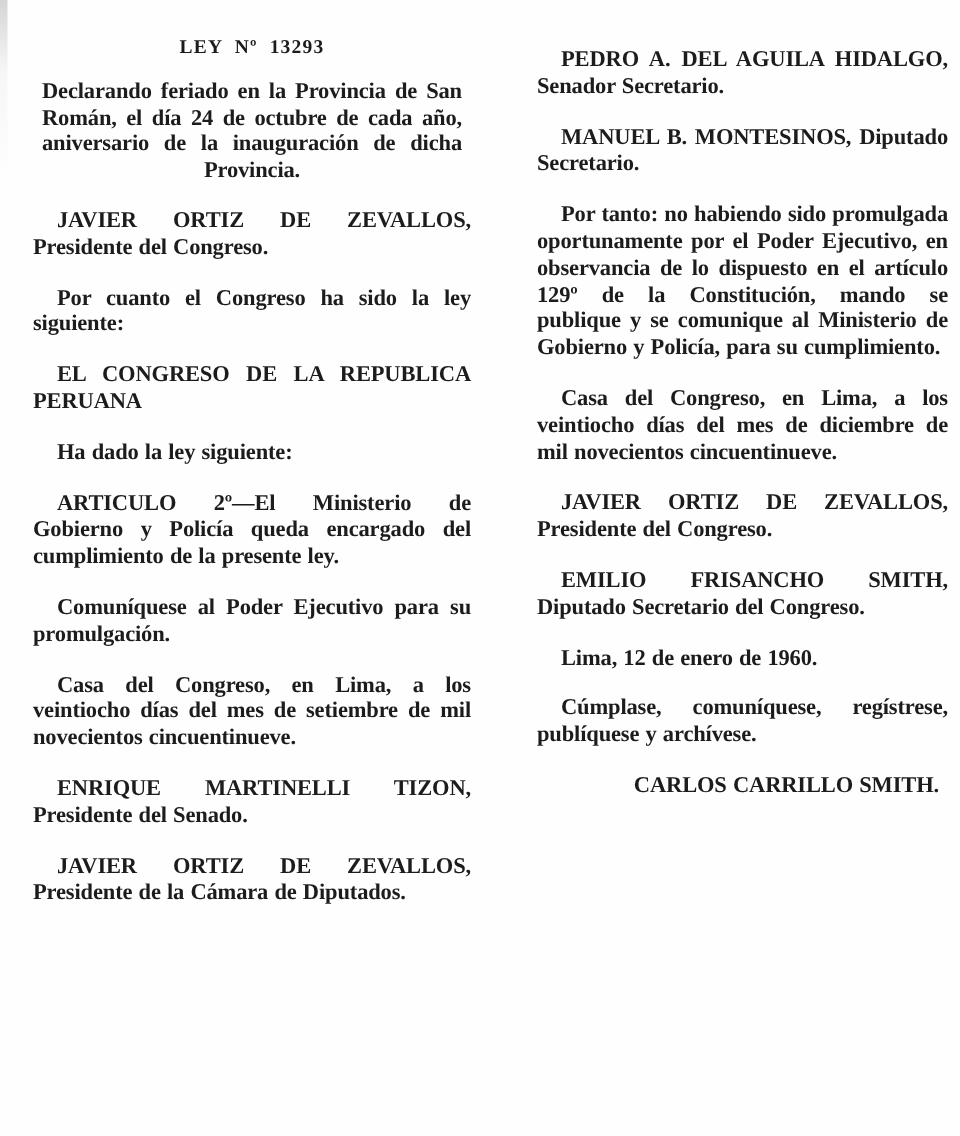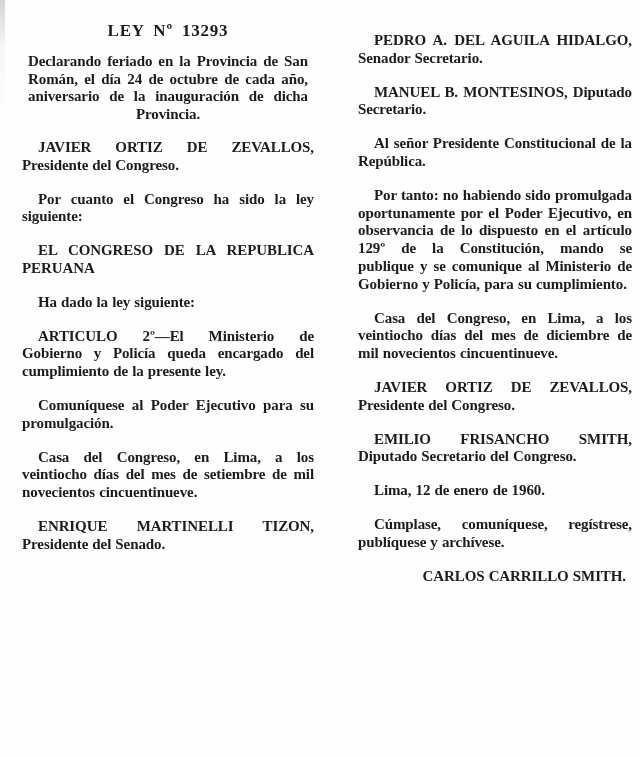--- a/index.html
+++ b/index.html
@@ -24,21 +24,21 @@
   }
   .col {
     font-size: 15px;
     line-height: 17.8px;
     text-align: justify;
     letter-spacing: -0.1px;
     word-spacing: 0.5px;
   }
   .col-right { padding-top: 10px; }
   .title {
-    font-size: 17px;
+    font-size: 13px;
     font-weight: 700;
     text-align: center;
     text-indent: 0;
     letter-spacing: 0.8px;
     word-spacing: 4px;
     margin: 0 0 13px 0;
   }
   .para {
     margin: 0 0 16px 0;
     text-indent: 16px;
@@ -77,28 +77,28 @@
     <p class="para subtitle">Declarando feriado en la Provincia de San Román, el día 24 de octubre de cada año, aniversario de la inauguración de dicha Provincia.</p>
     <div>
         <p class="para">JAVIER ORTIZ DE ZEVALLOS, Presidente del Congreso.</p>
         <p class="para">Por cuanto el Congreso ha sido la ley siguiente:</p>
         <p class="para">EL CONGRESO DE LA REPUBLICA PERUANA</p>
         <p class="para">Ha dado la ley siguiente:</p>
         <p class="para">ARTICULO 2º—El Ministerio de Gobierno y Policía queda encargado del cumplimiento de la presente ley.</p>
         <p class="para">Comuníquese al Poder Ejecutivo para su promulgación.</p>
         <p class="para">Casa del Congreso, en Lima, a los veintiocho días del mes de setiembre de mil novecientos cincuentinueve.</p>
         <p class="para">ENRIQUE MARTINELLI TIZON, Presidente del Senado.</p>
+        <p class="para">JAVIER ORTIZ DE ZEVALLOS, Presidente de la Cámara de Diputados.</p>
       </div>
   </section>
 
   <section class="col col-right">
     <div>
         <p class="para">PEDRO A. DEL AGUILA HIDALGO, Senador Secretario.</p>
         <p class="para">MANUEL B. MONTESINOS, Diputado Secretario.</p>
-        <p class="para">Al señor Presidente Constitucional de la República.</p>
         <p class="para">Por tanto: no habiendo sido promulgada oportunamente por el Poder Ejecutivo, en observancia de lo dispuesto en el artículo 129º de la Constitución, mando se publique y se comunique al Ministerio de Gobierno y Policía, para su cumplimiento.</p>
         <p class="para">Casa del Congreso, en Lima, a los veintiocho días del mes de diciembre de mil novecientos cincuentinueve.</p>
         <p class="para">JAVIER ORTIZ DE ZEVALLOS, Presidente del Congreso.</p>
         <p class="para">EMILIO FRISANCHO SMITH, Diputado Secretario del Congreso.</p>
         <p class="para">Lima, 12 de enero de 1960.</p>
         <p class="para">Cúmplase, comuníquese, regístrese, publíquese y archívese.</p>
         <p class="para sign-right">CARLOS CARRILLO SMITH.</p>
       </div>
   </section>
 

